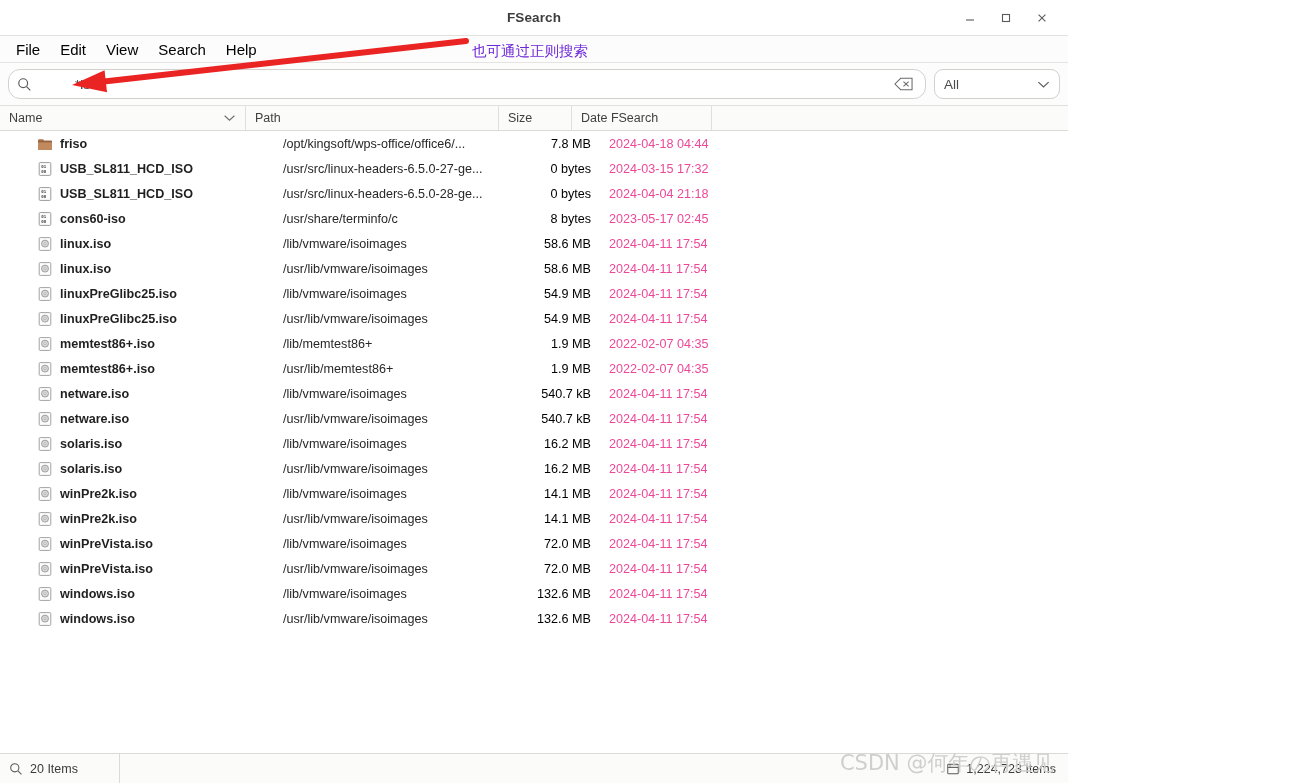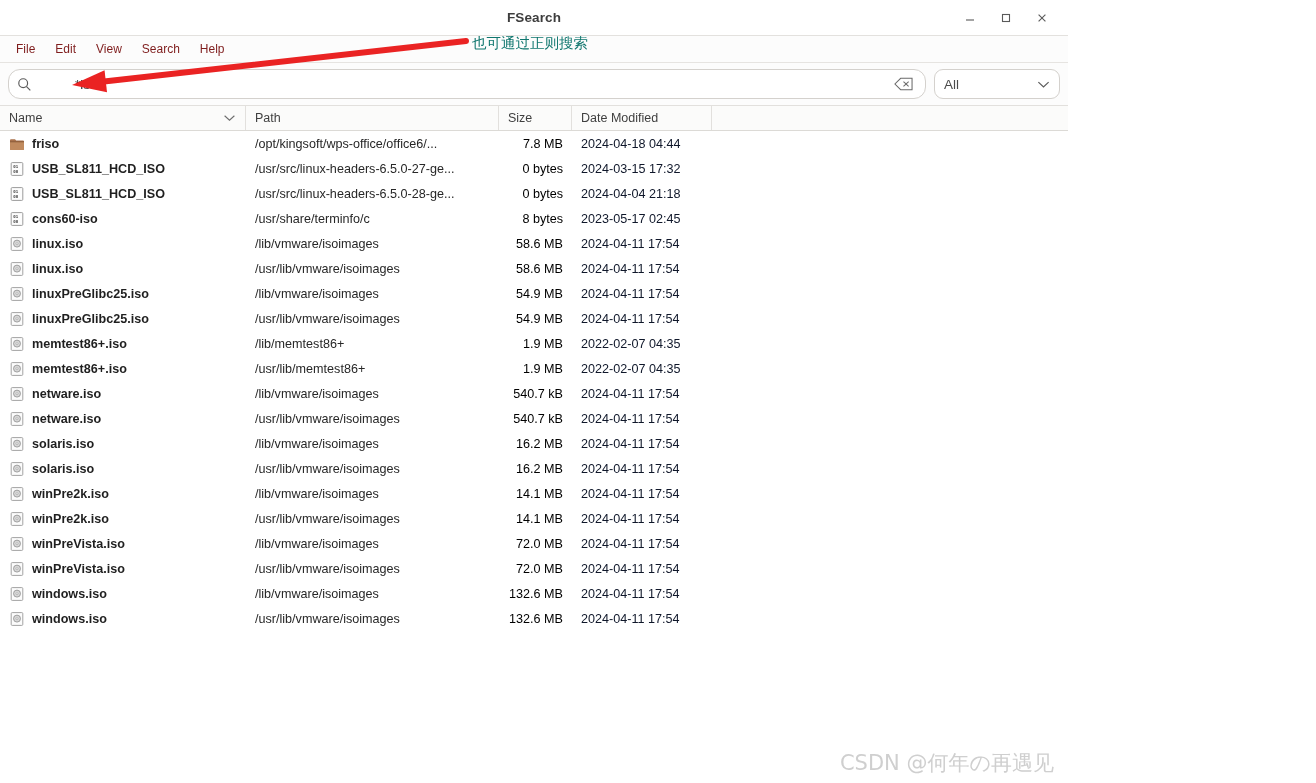--- a/index.html
+++ b/index.html
@@ -42,21 +42,21 @@
 
   
   .menubar {
     height: 27px; flex: 0 0 27px;
     background: #fcfcfc;
     border-bottom: 1px solid #e6e4e1;
     display: flex; align-items: center;
     padding-left: 6px; position: relative; z-index: 2;
   }
   .menu-item {
-    font-size: 12px; color: #7f1d1d;
+    font-size: 15px; color: #000000;
     padding: 3px 10px; cursor: default;
   }
 
   
   .searchbar {
     height: 42px; flex: 0 0 42px;
     background: #fcfcfc;
     display: flex; align-items: center;
     padding: 0 8px; gap: 8px;
     position: relative; z-index: 1;
@@ -109,27 +109,27 @@
   .th-name   { width: 246px; }
   .th-path   { width: 253px; }
   .th-size   { width: 73px; }
   .th-date   { width: 140px; }
   .th-extra  { flex: 1 1 auto; border-right: none; }
   .th-sort { margin-left: auto; color: #6d6d6d; display: flex; align-items: center; }
 
   .tbody { flex: 1 1 auto; overflow: hidden; background: #ffffff; }
   .row {
     height: 25px; display: flex; align-items: center;
-    font-size: 12.6px; color: #1f1f1f;
+    font-size: 12.6px; color: #1f1f1f; margin-left: 28px;
   }
   .cell { padding: 0 9px; display: flex; align-items: center; overflow: hidden; white-space: nowrap; }
   .c-name { width: 246px; font-weight: bold; gap: 7px; }
   .c-path { width: 253px; color: #272727; }
   .c-size { width: 73px; justify-content: flex-end; color: #000000; }
-  .c-date { width: 140px; color: #0f172a; }
+  .c-date { width: 140px; color: #ec4899; }
   .name-text { overflow: hidden; text-overflow: ellipsis; }
   .path-text { overflow: hidden; text-overflow: ellipsis; }
 
   .ficon { flex: 0 0 16px; width: 16px; height: 16px; display: block; }
 
   
   .statusbar {
     height: 30px; flex: 0 0 30px;
     background: #fbfbfa;
     border-top: 1px solid #dcdad6;
@@ -241,21 +241,21 @@
             </svg>
         </span>
       </div>
       <div class="th th-path">
         <span>Path</span>
       </div>
       <div class="th th-size">
         <span>Size</span>
       </div>
       <div class="th th-date">
-        <span>Date Modified</span>
+        <span>Date FSearch</span>
       </div>
       <div class="th th-extra"></div>
     </div>
     <div class="tbody" id="tbody">
         <div class="row">
           <div class="cell c-name">
             <svg class="ficon" viewBox="0 0 16 16">
               <path d="M1 4.2a1 1 0 0 1 1-1h4l1.2 1.3h6.8a1 1 0 0 1 1 1V13a1 1 0 0 1-1 1H2a1 1 0 0 1-1-1z" fill="#a9714b"></path>
               <path d="M1 5.6h14V13a1 1 0 0 1-1 1H2a1 1 0 0 1-1-1z" fill="#c08a5e"></path>
               <rect x="1" y="5.2" width="14" height="1.1" fill="#8d5c3a"></rect>
@@ -629,23 +629,45 @@
           <div class="cell c-size">
             <span>132.6 MB</span>
           </div>
           <div class="cell c-date">
             <span>2024-04-11 17:54</span>
           </div>
         </div>
       </div>
   </div>
 
+  <div class="statusbar">
+    <div class="status-left">
+      <span class="status-icon">
+        <svg width="14" height="14" viewBox="0 0 16 16">
+            <circle cx="6.6" cy="6.6" r="4.7" fill="none" stroke="currentColor" stroke-width="1.2"></circle>
+            <line x1="10.2" y1="10.2" x2="14.2" y2="14.2" stroke="currentColor" stroke-width="1.2"></line>
+          </svg>
+      </span>
+      <span>20 Items</span>
+    </div>
+    <div class="status-mid"></div>
+    <div class="status-right">
+      <span class="status-icon">
+        <svg width="14" height="14" viewBox="0 0 16 16">
+            <rect x="2" y="2.5" width="12" height="11" rx="1" fill="none" stroke="currentColor" stroke-width="1.15"></rect>
+            <line x1="4.6" y1="2.5" x2="4.6" y2="6.2" stroke="currentColor" stroke-width="1.15"></line>
+            <line x1="2" y1="6.2" x2="14" y2="6.2" stroke="currentColor" stroke-width="1.15"></line>
+          </svg>
+      </span>
+      <span>1,224,723 Items</span>
+    </div>
+  </div>
 
   <div class="annot-layer">
     <svg id="annot-arrow" width="1316" height="783">
         <line x1="466" y1="41" x2="101.81466176126632" y2="81.67044386422407" stroke="#ea2323" stroke-width="6" stroke-linecap="round"></line>
         <polygon points="72,85 104.56911274631733,70.29446040032296 107.01078724588635,92.15854569191826" fill="#ea2323"></polygon>
       </svg>
-    <div class="annot-text" style="color: #0f766e;">也可通过正则搜索</div>
+    <div class="annot-text" style="color: #6d28d9; margin-top: 8px;">也可通过正则搜索</div>
   </div>
 
   <div class="watermark" style="color: rgb(207, 207, 207);">CSDN @何年の再遇见</div>
 </div>
 
 </body></html>

